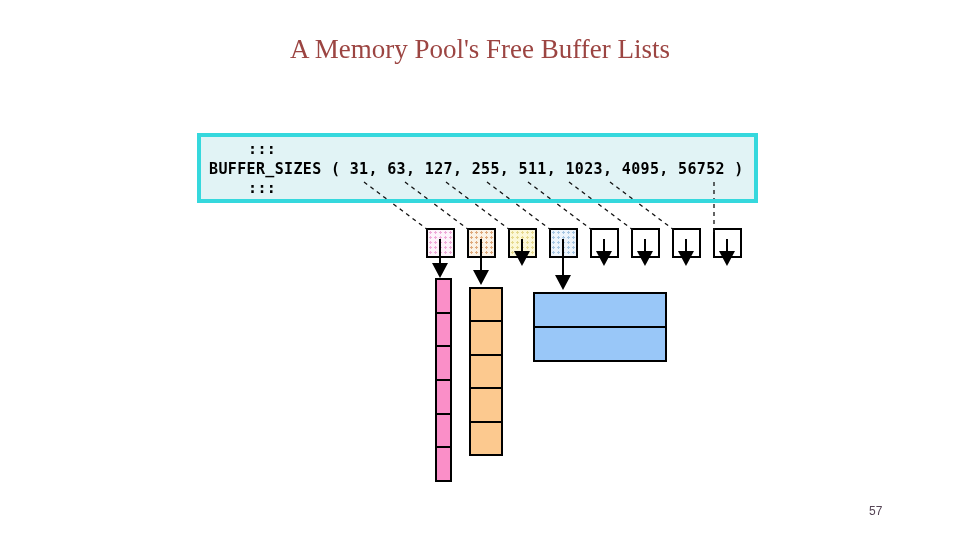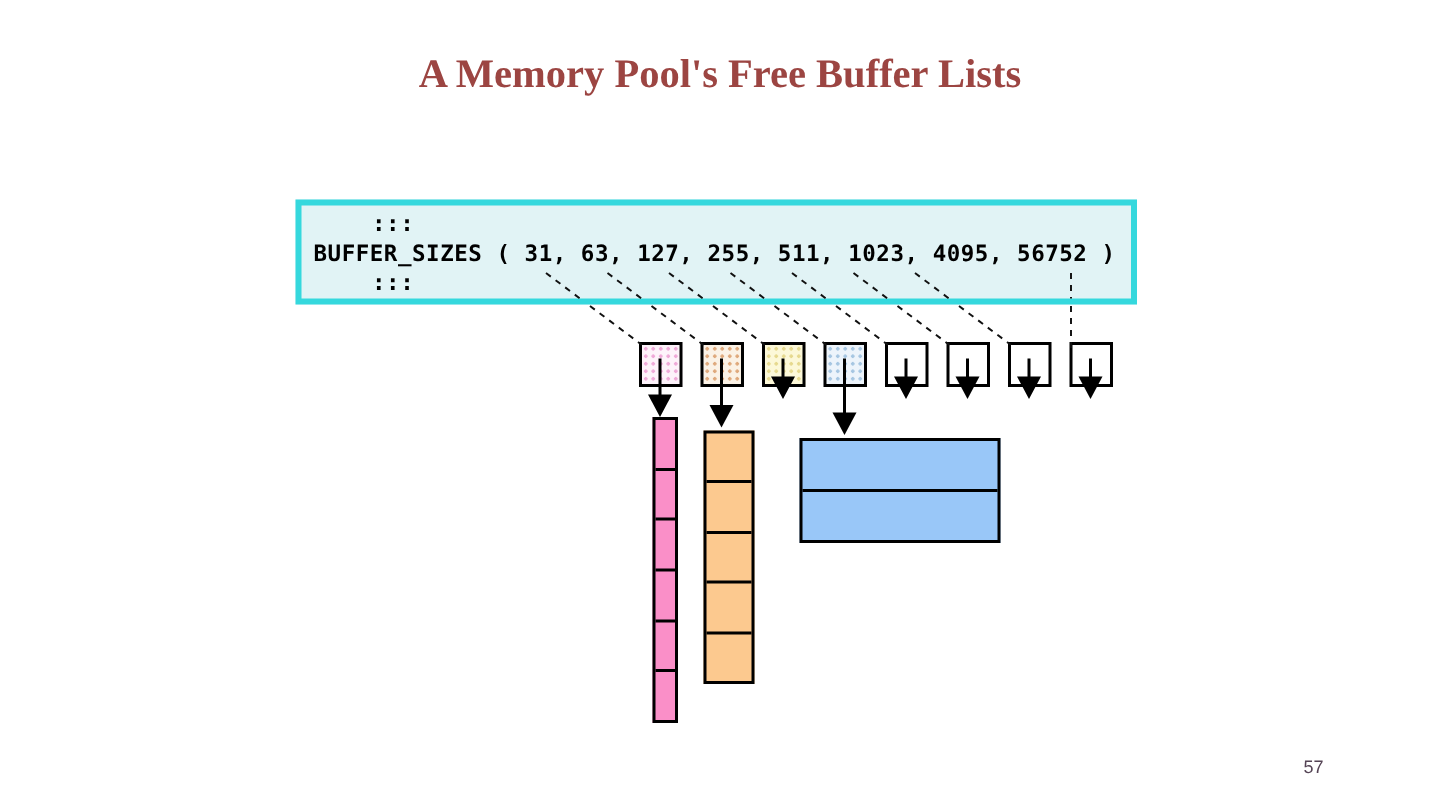--- a/index.html
+++ b/index.html
@@ -1,20 +1,20 @@
 <!DOCTYPE html>
 <html><head>
 <meta charset="utf-8">
 <style>
   html,body{margin:0;padding:0;}
   body{width:960px;height:540px;background:#fff;position:relative;overflow:hidden;
        font-family:"Liberation Sans",sans-serif;}
   .slide{position:absolute;inset:0;}
   .title{position:absolute;top:34px;left:0;width:100%;text-align:center;
-         font-family:"Liberation Serif",serif;font-size:27px;font-weight:700;}
+         font-family:"Liberation Serif",serif;font-size:27px;font-weight:400;}
   .code-box{position:absolute;left:197px;top:133px;width:561px;height:70px;
             box-sizing:border-box;border:4px solid #35d8dd;background:#e1f3f5;}
   .code-box span{position:absolute;white-space:pre;
             font-family:"DejaVu Sans Mono","Liberation Mono",monospace;
             font-weight:bold;font-size:15px;letter-spacing:0.35px;color:#000;line-height:16px;}
   .ell1{left:47px;top:4px;}
   .decl{left:8px;top:24px;}
   .ell2{left:47px;top:43px;}
   #connectors{position:absolute;left:0;top:0;pointer-events:none;z-index:5;}
   .slot{position:absolute;width:29px;height:30px;box-sizing:border-box;

